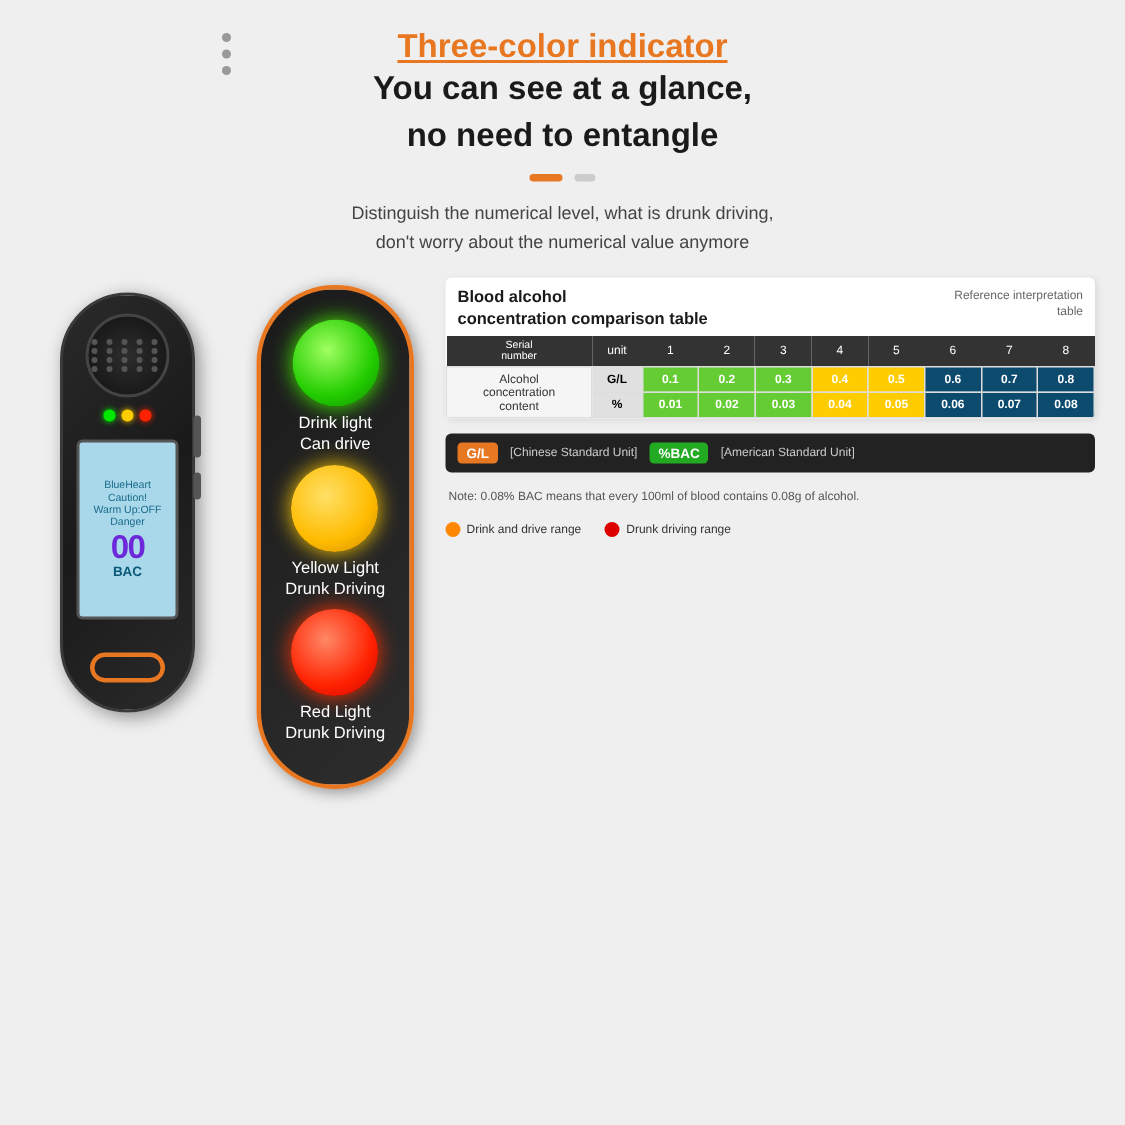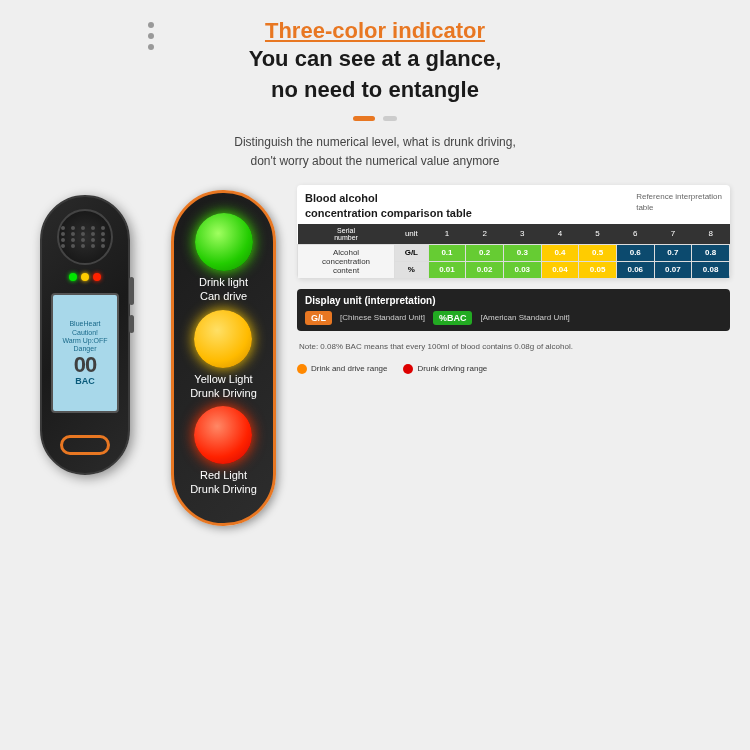--- a/index.html
+++ b/index.html
@@ -176,21 +176,21 @@
     .lcd-inner {
       display: flex;
       flex-direction: column;
       align-items: center;
       width: 100%;
       padding: 2px;
     }
     .lcd-big-num {
       font-size: 22px;
       font-weight: bold;
-      color: #404040;
+      color: #6d28d9;
       letter-spacing: -1px;
       line-height: 1;
     }
     .lcd-small {
       font-size: 7px;
       color: #1a6a8a;
       line-height: 1.2;
     }
     .lcd-bac {
       font-size: 9px;
@@ -313,21 +313,21 @@
     }
     .table-title {
       font-size: 11px;
       font-weight: bold;
       color: #1a1a1a;
       line-height: 1.4;
     }
     .table-subtitle {
       font-size: 8px;
       color: #666;
-      text-align: left;
+      text-align: right;
       line-height: 1.4;
     }
 
     table.bac-table {
       width: 100%;
       border-collapse: collapse;
       font-size: 9px;
     }
     table.bac-table th {
       background: #333;
@@ -590,21 +590,20 @@
               <td class="td-yellow">0.05</td>
               <td class="td-red">0.06</td>
               <td class="td-red">0.07</td>
               <td class="td-red">0.08</td>
             </tr>
           </tbody>
         </table>
       </div>
 
       <div class="display-unit-box">
-        <div class="display-unit-title">Display unit (interpretation)</div>
         <div class="unit-badges">
           <span class="badge-gl">G/L</span>
           <span class="badge-label">[Chinese Standard Unit]</span>
           <span class="badge-bac">%BAC</span>
           <span class="badge-label">[American Standard Unit]</span>
         </div>
       </div>
 
       <div class="note-text">Note: 0.08% BAC means that every 100ml of blood contains 0.08g of alcohol.</div>
 

